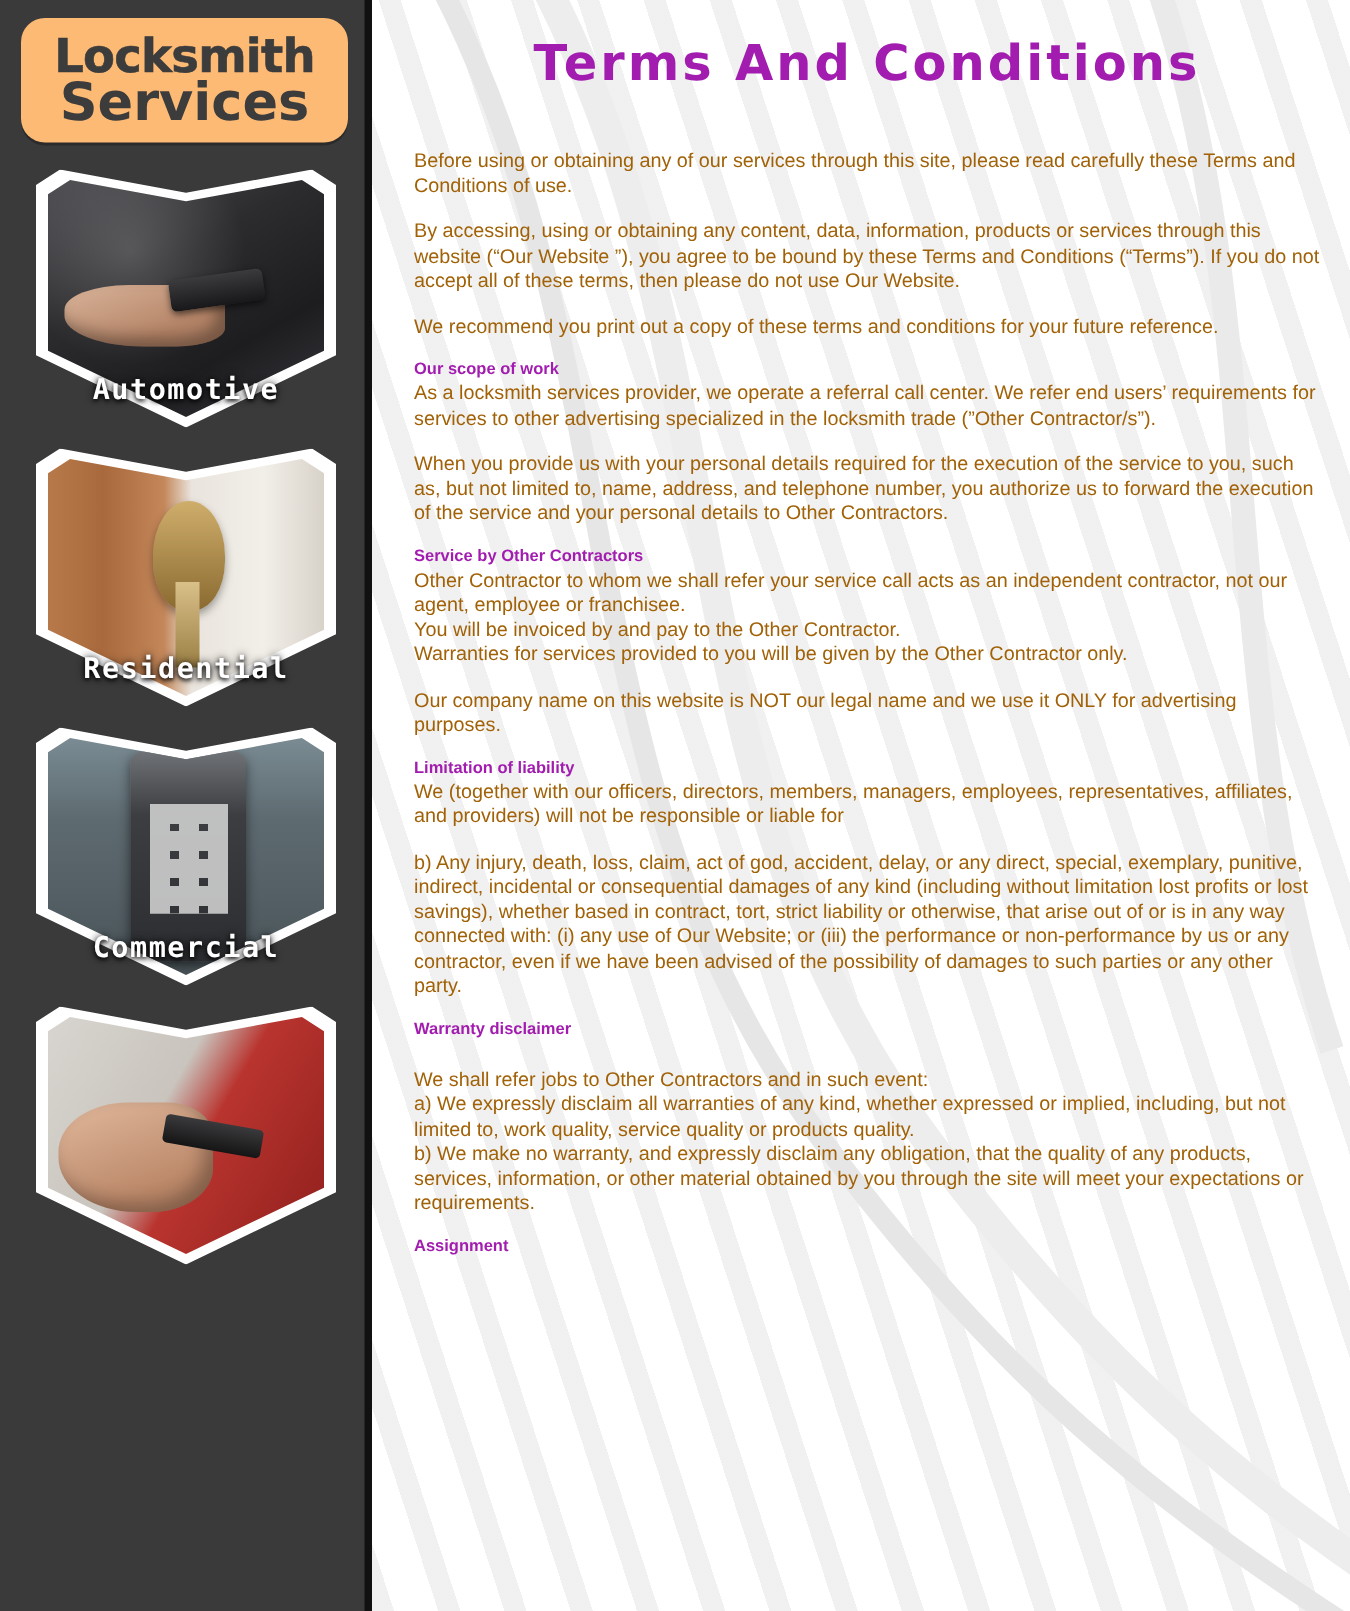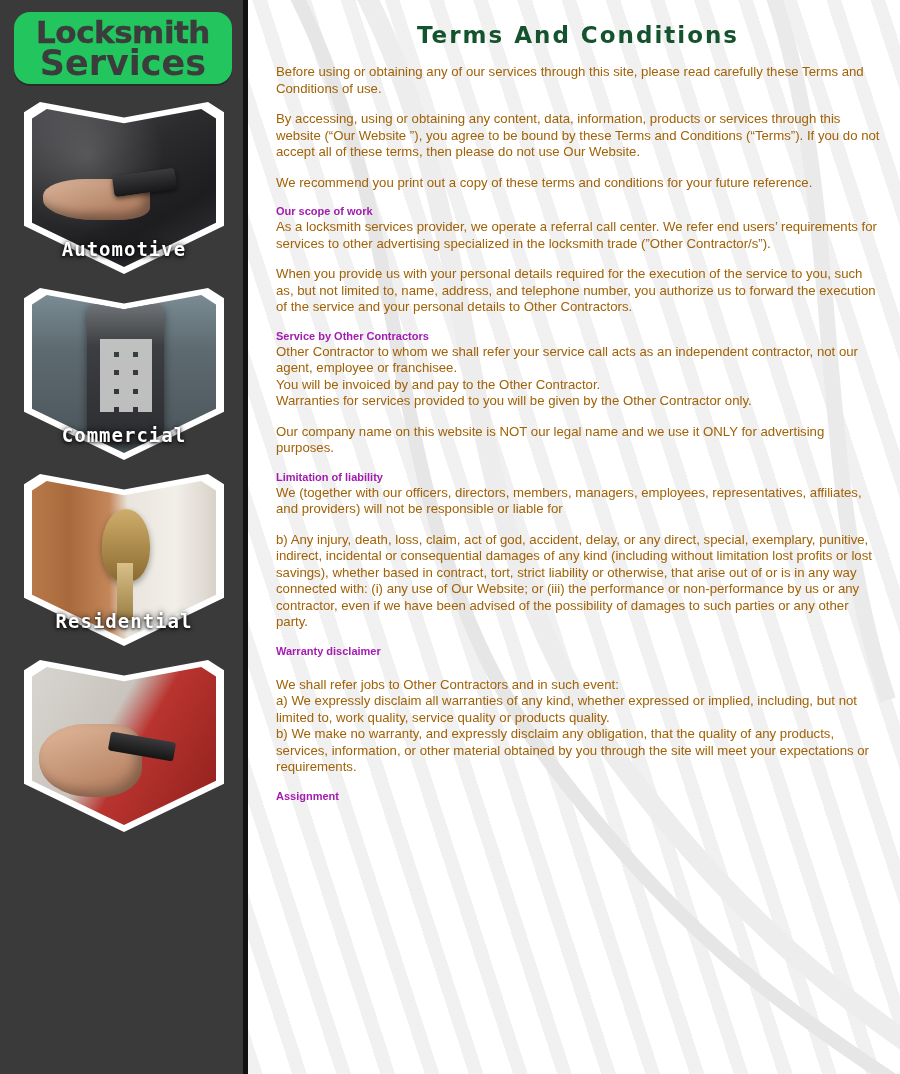--- a/index.html
+++ b/index.html
@@ -33,22 +33,22 @@
     content: "";
     position: absolute;
     top: 0; right: 0;
     width: 5px; height: 100%;
     background: #111;
   }
   .brand {
     position: relative;
     margin: 12px 0 0 14px;
     width: 218px;
-    height: 72px;
-    background: #22c55e;
+    height: 83px;
+    background: #fdba74;
     border-radius: 16px;
     box-shadow: 0 2px 0 rgba(0,0,0,.25);
     display: flex;
     flex-direction: column;
     align-items: center;
     justify-content: center;
     text-align: right;
   }
   .brand-line1 {
     font-family: "DejaVu Sans", sans-serif;
@@ -224,27 +224,27 @@
   }
   .bg-curves {
     position: absolute;
     inset: 0;
   }
   .content {
     position: relative;
     padding: 22px 20px 0 28px;
   }
   h1.title {
-    margin: 0 0 16px 0;
+    margin: 0 0 38px 0;
     text-align: center;
     font-family: "DejaVu Sans", sans-serif;
     font-weight: bold;
-    font-size: 23px;
+    font-size: 33px;
     letter-spacing: 2px;
-    color: #14532d;
+    color: #a21caf;
   }
   p.para {
     margin: 0 0 14px 0;
     font-size: 13.2px;
     line-height: 16.5px;
     color: #a16207;
   }
   h2.head {
     margin: 4px 0 2px 0;
     font-size: 11px;
@@ -271,31 +271,31 @@
         <div class="shield-outer"></div>
         <div class="shield-inner">
           <div class="photo ph-auto"></div>
         </div>
         <div class="badge-label">Automotive</div>
       </div>
 
       <div class="badge">
         <div class="shield-outer"></div>
         <div class="shield-inner">
+          <div class="photo ph-res"></div>
+        </div>
+        <div class="badge-label">Residential</div>
+      </div>
+
+      <div class="badge">
+        <div class="shield-outer"></div>
+        <div class="shield-inner">
           <div class="photo ph-com"></div>
         </div>
         <div class="badge-label">Commercial</div>
-      </div>
-
-      <div class="badge">
-        <div class="shield-outer"></div>
-        <div class="shield-inner">
-          <div class="photo ph-res"></div>
-        </div>
-        <div class="badge-label">Residential</div>
       </div>
 
       <div class="badge">
         <div class="shield-outer"></div>
         <div class="shield-inner">
           <div class="photo ph-eme"></div>
         </div>
       </div>
 
     </div>

